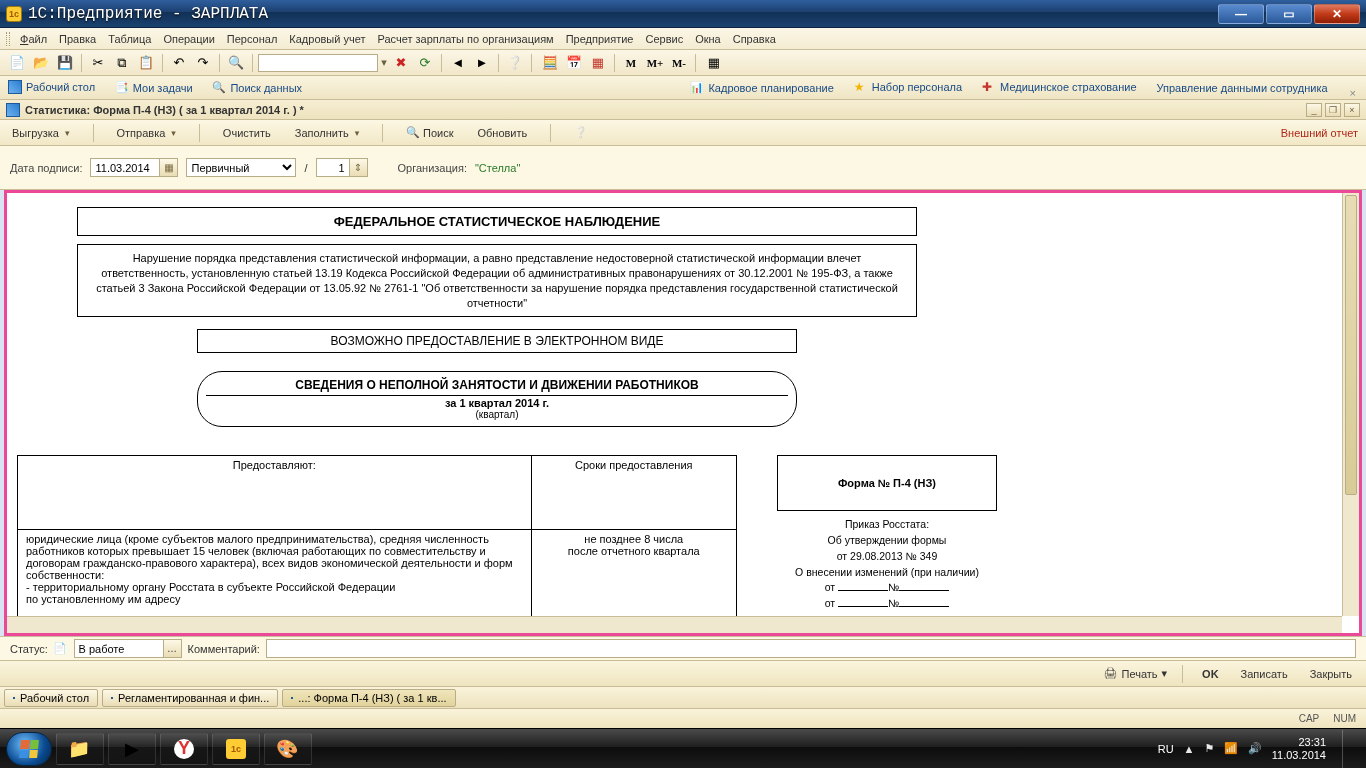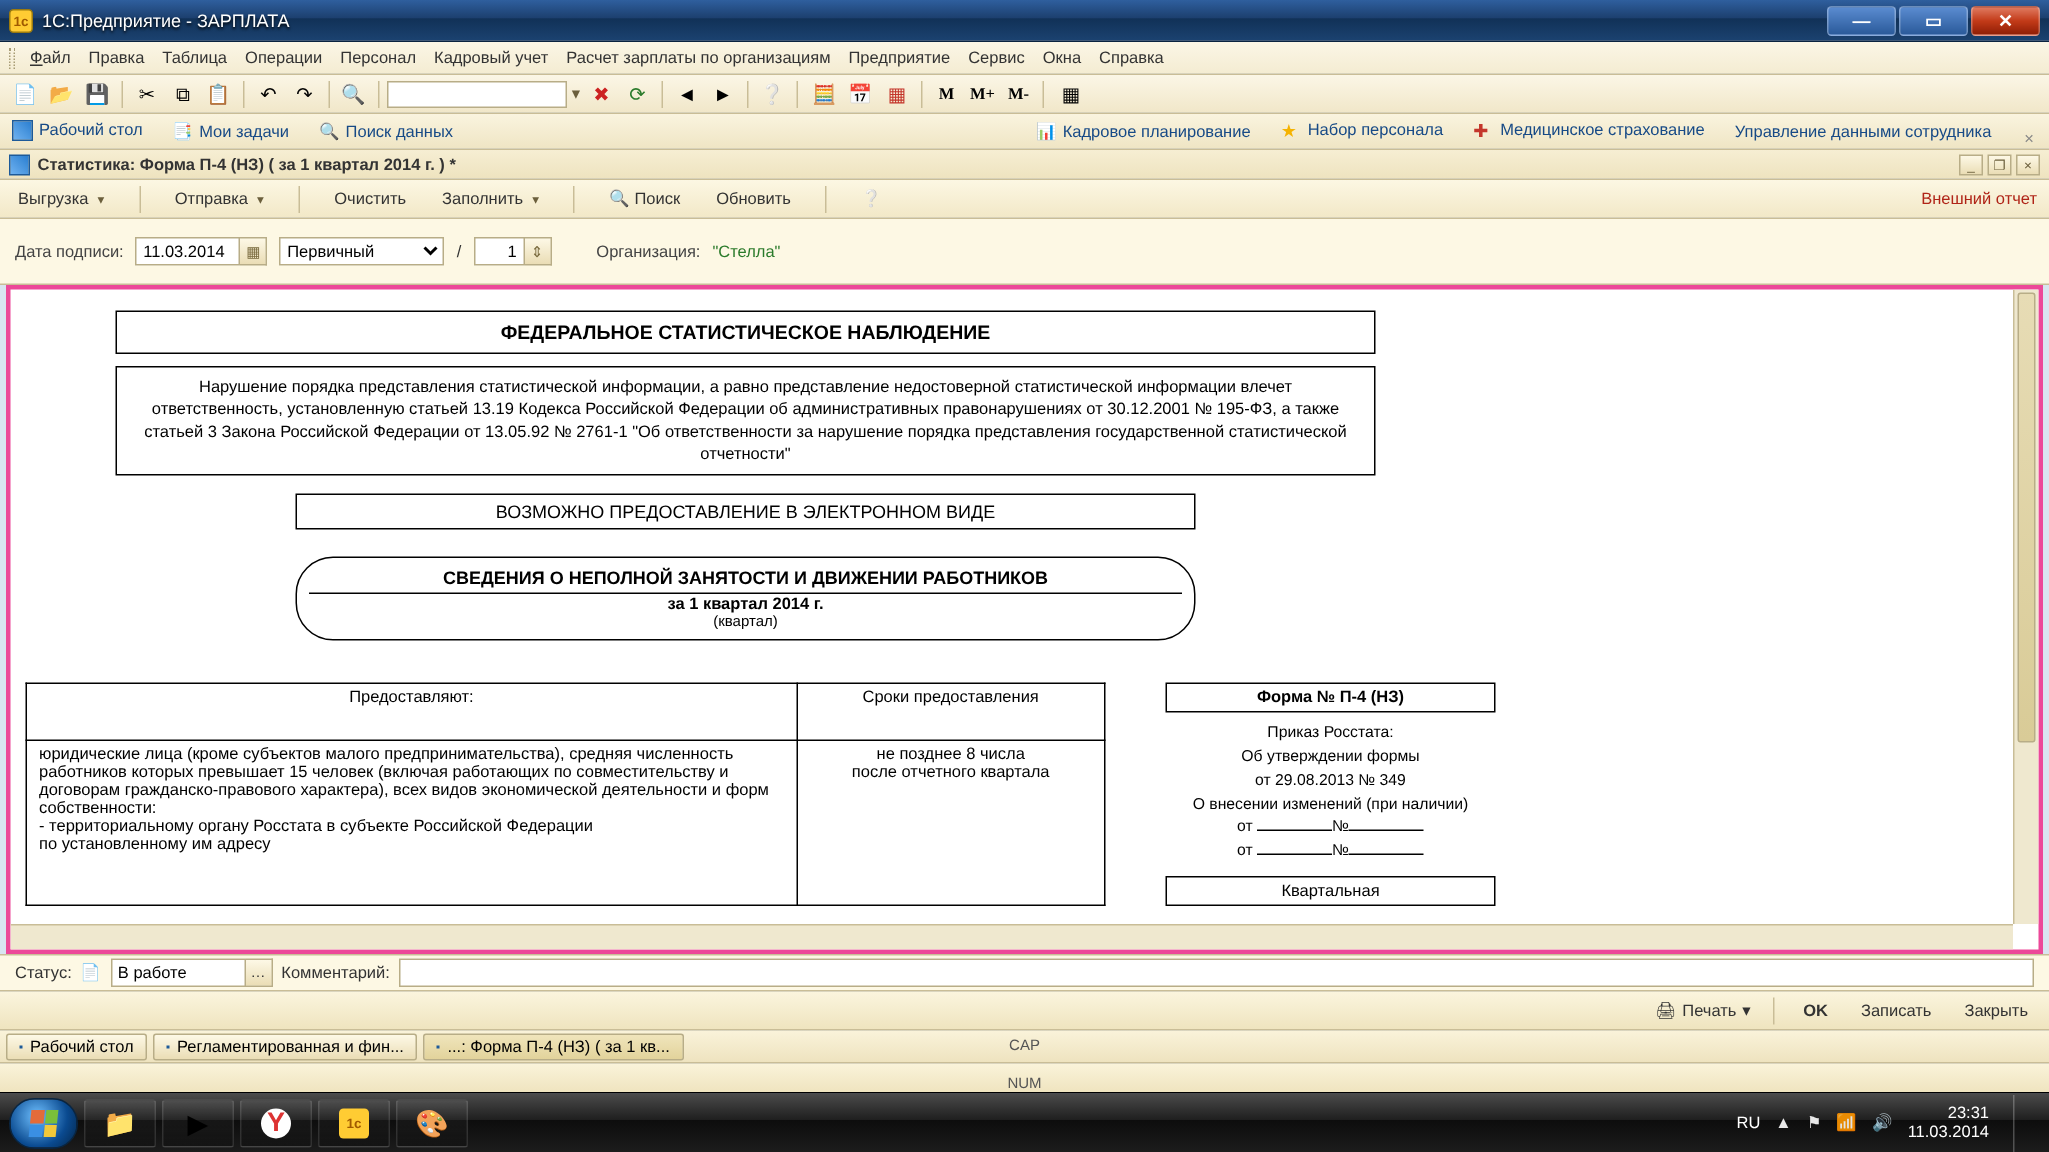--- a/index.html
+++ b/index.html
@@ -1,21 +1,21 @@
 <!DOCTYPE html>
 <html><head>
 <meta charset="utf-8">
 <style>
   * { box-sizing: border-box; margin: 0; padding: 0; }
   html, body { width: 1366px; height: 768px; overflow: hidden; font-family: Tahoma, Arial, sans-serif; font-size: 11px; background: #000; }
   
   .window { width: 1366px; height: 768px; background: #d9e4f1; position: relative; }
   .titlebar { height: 28px; background: linear-gradient(#2f5f9e,#1c3f6e 45%,#113157 46%,#1b4270); display: flex; align-items: center; padding: 0 6px; color: #fff; border-bottom:1px solid #0a2340;}
   .titlebar .icon1c { width:16px;height:16px;background:#ffcc33;border:1px solid #9a7a10;border-radius:3px;margin-right:6px;display:flex;align-items:center;justify-content:center;font-weight:bold;color:#a05a00;font-size:9px;}
-  .titlebar .title { flex:1; font-size:12px; text-shadow:0 1px 2px #000;}
+  .titlebar .title { flex:1; font-size:16px; text-shadow:0 1px 2px #000;font-family:Liberation Mono, monospace;}
   .winbtns { display:flex; gap:2px;}
   .winbtn { width:46px;height:20px;border-radius:3px;border:1px solid rgba(255,255,255,.3);display:flex;align-items:center;justify-content:center;font-size:12px;font-weight:bold;color:#fff;}
   .winbtn.min, .winbtn.max { background:linear-gradient(#5a8bd0,#2a5a9a);}
   .winbtn.close { background:linear-gradient(#e07a60,#c23a18,#8f1e05);}
   
   .menubar { height:22px; background:linear-gradient(#fbf6e6,#f4ecd2); border-bottom:1px solid #c9bd97; display:flex; align-items:center; padding:0 6px; color:#333;}
   .menubar .grip { width:4px;height:14px;border-left:1px dotted #a89c75;border-right:1px dotted #a89c75;margin-right:4px;}
   .menubar .m { padding:2px 6px; cursor:default;}
   .menubar .m u { text-decoration:underline;}
   .toolbar { height:26px; background:linear-gradient(#fbf6e6,#f1e7c9); border-bottom:1px solid #c9bd97; display:flex; align-items:center; padding:0 4px; gap:2px;}
@@ -63,38 +63,38 @@
   .info{ width:600px; margin:18px 0 0 180px; padding:6px 8px;border-radius:25px;}
   .info .h{font-weight:bold;font-size:12px;}
   .info .sub{border-top:1px solid #000;margin-top:3px;padding-top:1px;font-weight:bold;font-size:11px;}
   .info .sub2{font-size:10px;}
   .row2 { display:flex; margin:28px 0 0 0; gap:40px;}
   .tbl { border-collapse:collapse;}
   .tbl td, .tbl th{ border:1.5px solid #000; padding:3px 8px; font-size:11px; vertical-align:top;margin-top:12px;}
   .tbl th{ text-align:center; font-weight:normal;}
   .left-tbl{ width:720px;}
   .right-box{ width:220px; text-align:center;}
-  .right-box .hdr{border:1.5px solid #000;padding:3px;font-weight:bold;font-size:11px;}
+  .right-box .hdr{border:1.5px solid #000;padding:21px;font-weight:bold;font-size:11px;}
   .right-box .body{font-size:10.5px;line-height:1.5;padding:6px 2px 2px;}
   .right-box .line{display:inline-block;border-bottom:1px solid #000;min-width:50px;}
   .right-box .foot{border:1.5px solid #000;padding:3px;margin-top:6px;font-size:11px;}
   
   .statusbar1{height:24px;background:#fdf8e4;border-top:1px solid #c9bd97;display:flex;align-items:center;padding:0 10px;gap:6px;color:#333;}
   .statusbar1 input.s{height:19px;border:1px solid #b8ad87;background:#fff;width:90px;padding:0 4px;font-size:11px;}
   .statusbar1 .ellips{width:18px;height:19px;border:1px solid #b8ad87;border-left:none;background:linear-gradient(#fdf8e6,#eaddb5);display:flex;align-items:center;justify-content:center;font-size:10px;}
   .statusbar1 input.c{flex:1;height:19px;border:1px solid #b8ad87;background:#fff;padding:0 4px;font-size:11px;}
   .footerbtns{height:26px;background:linear-gradient(#fbf5de,#efe4bf);border-top:1px solid #c9bd97;display:flex;align-items:center;justify-content:flex-end;padding:0 8px;gap:6px;color:#333;}
   .footerbtns .fb{padding:2px 6px;display:flex;align-items:center;gap:4px;}
   .footerbtns .fb.ok{font-weight:bold;}
   .footerbtns .fb::before{content:"";}
   
   .apptabs{height:22px;background:linear-gradient(#faf3da,#eee3bf);border-top:1px solid #c9bd97;display:flex;align-items:center;gap:4px;padding:0 4px;}
   .apptabs .at{height:18px;padding:1px 8px;border:1px solid #b8ad87;background:linear-gradient(#fdf8e6,#eaddb5);display:flex;align-items:center;gap:5px;font-size:11px;border-radius:2px;}
   .apptabs .at.active{background:linear-gradient(#f0e5bc,#e2d39b);}
-  .statusline{height:20px;background:linear-gradient(#faf3da,#efe4bf);border-top:1px solid #c9bd97;display:flex;align-items:center;justify-content:flex-end;padding:0 10px;gap:14px;color:#555;font-size:10px;flex-direction:column;}
+  .statusline{height:20px;background:linear-gradient(#faf3da,#efe4bf);border-top:1px solid #c9bd97;display:flex;align-items:center;justify-content:flex-end;padding:0 10px;gap:14px;color:#555;font-size:10px;}
   .wintask{position:absolute;left:0;right:0;bottom:0;height:40px;background:linear-gradient(#4b4b4b,#1f1f1f 45%,#0d0d0d 46%,#1c1c1c);display:flex;align-items:center;padding:0 6px;gap:4px;border-top:1px solid #000;}
   .startorb{width:46px;height:34px;border-radius:20px;background:radial-gradient(circle at 40% 35%,#6fc0ff,#0a4a90 60%,#032548);border:1px solid #0a2540;display:flex;align-items:center;justify-content:center;}
   .startorb .flag{width:18px;height:18px;display:grid;grid-template-columns:1fr 1fr;grid-template-rows:1fr 1fr;gap:1px;transform:skewX(-6deg);}
   .flag div:nth-child(1){background:#e36b3a;} .flag div:nth-child(2){background:#7abf3a;}
   .flag div:nth-child(3){background:#3a8fe3;} .flag div:nth-child(4){background:#f2c83a;}
   .taskico{width:48px;height:32px;border:1px solid rgba(255,255,255,.12);border-radius:2px;background:linear-gradient(rgba(255,255,255,.08),rgba(0,0,0,.2));display:flex;align-items:center;justify-content:center;font-size:18px;}
   .tray{margin-left:auto;display:flex;align-items:center;gap:10px;color:#fff;font-size:11px;padding-right:6px;}
   .tray .clock{text-align:right;line-height:1.15;}
   .tray .t-ico{opacity:.9;}
   .showdesk{width:12px;height:38px;border-left:1px solid rgba(255,255,255,.25);margin-left:6px;}

